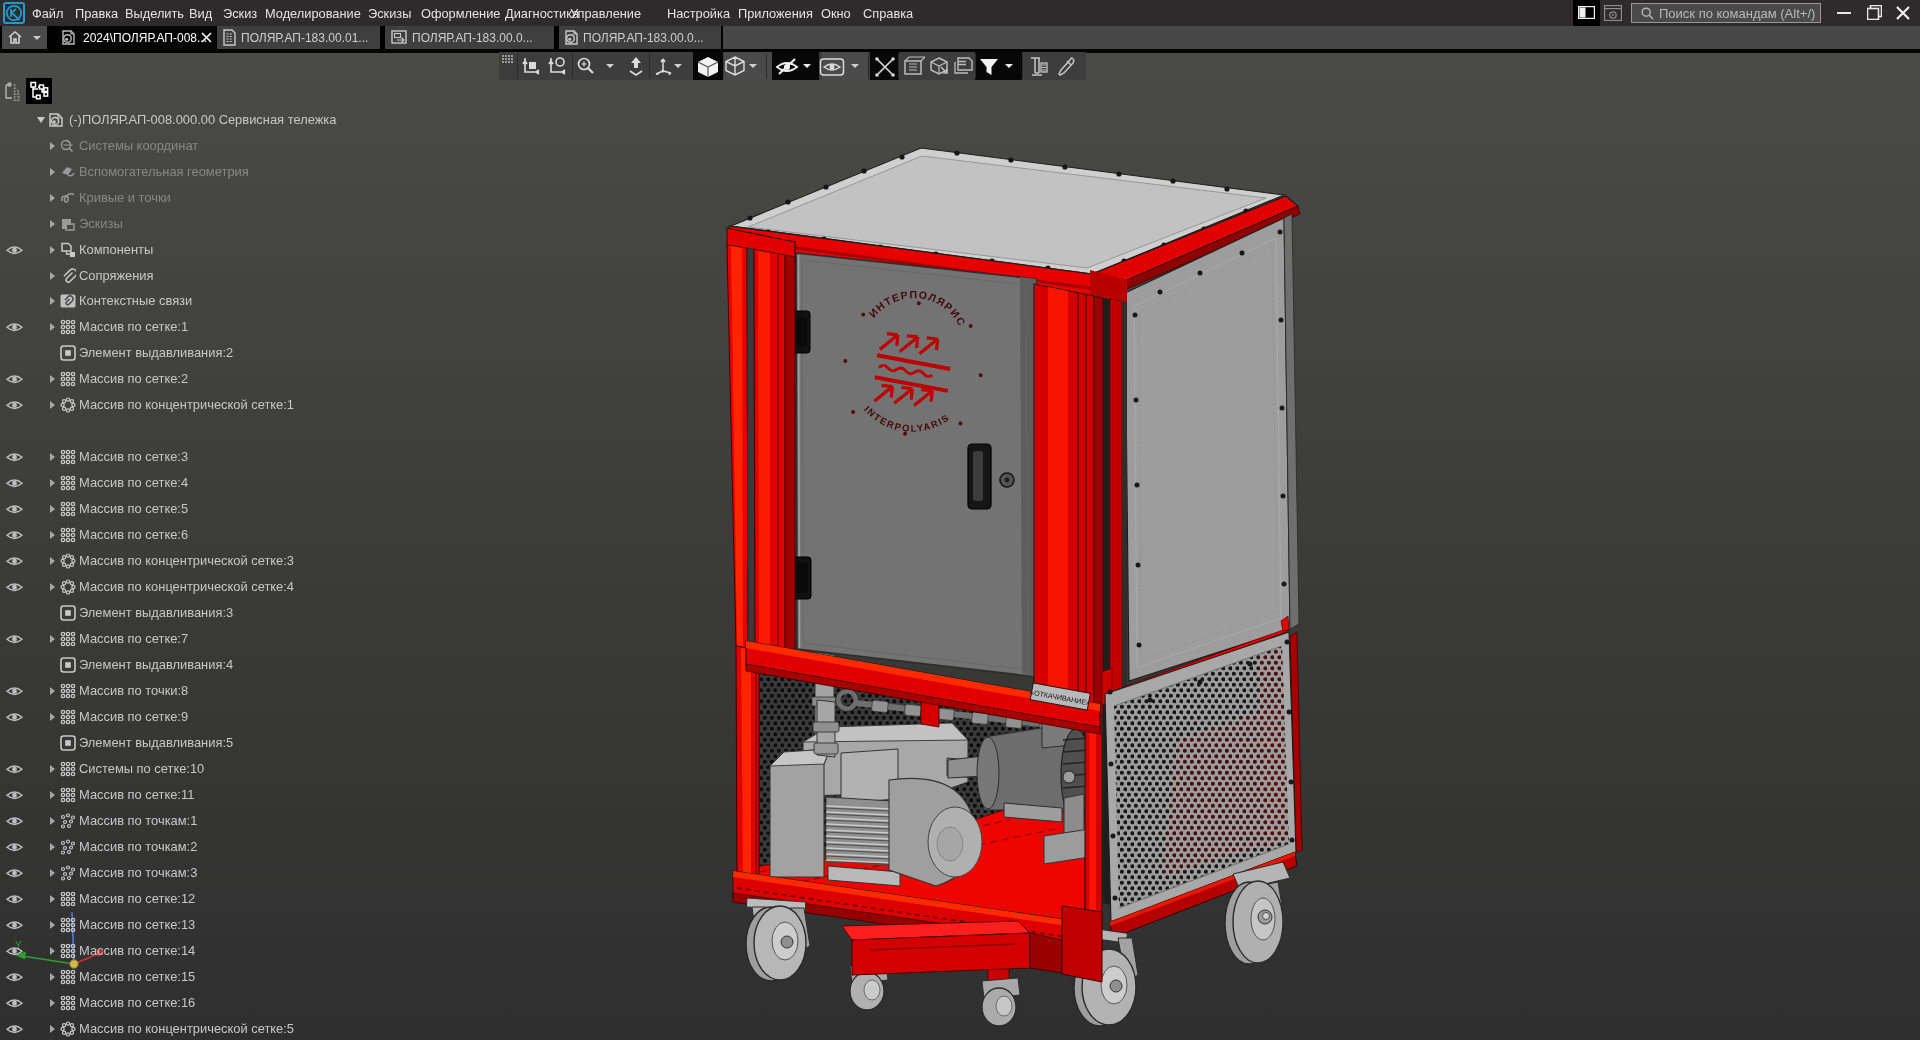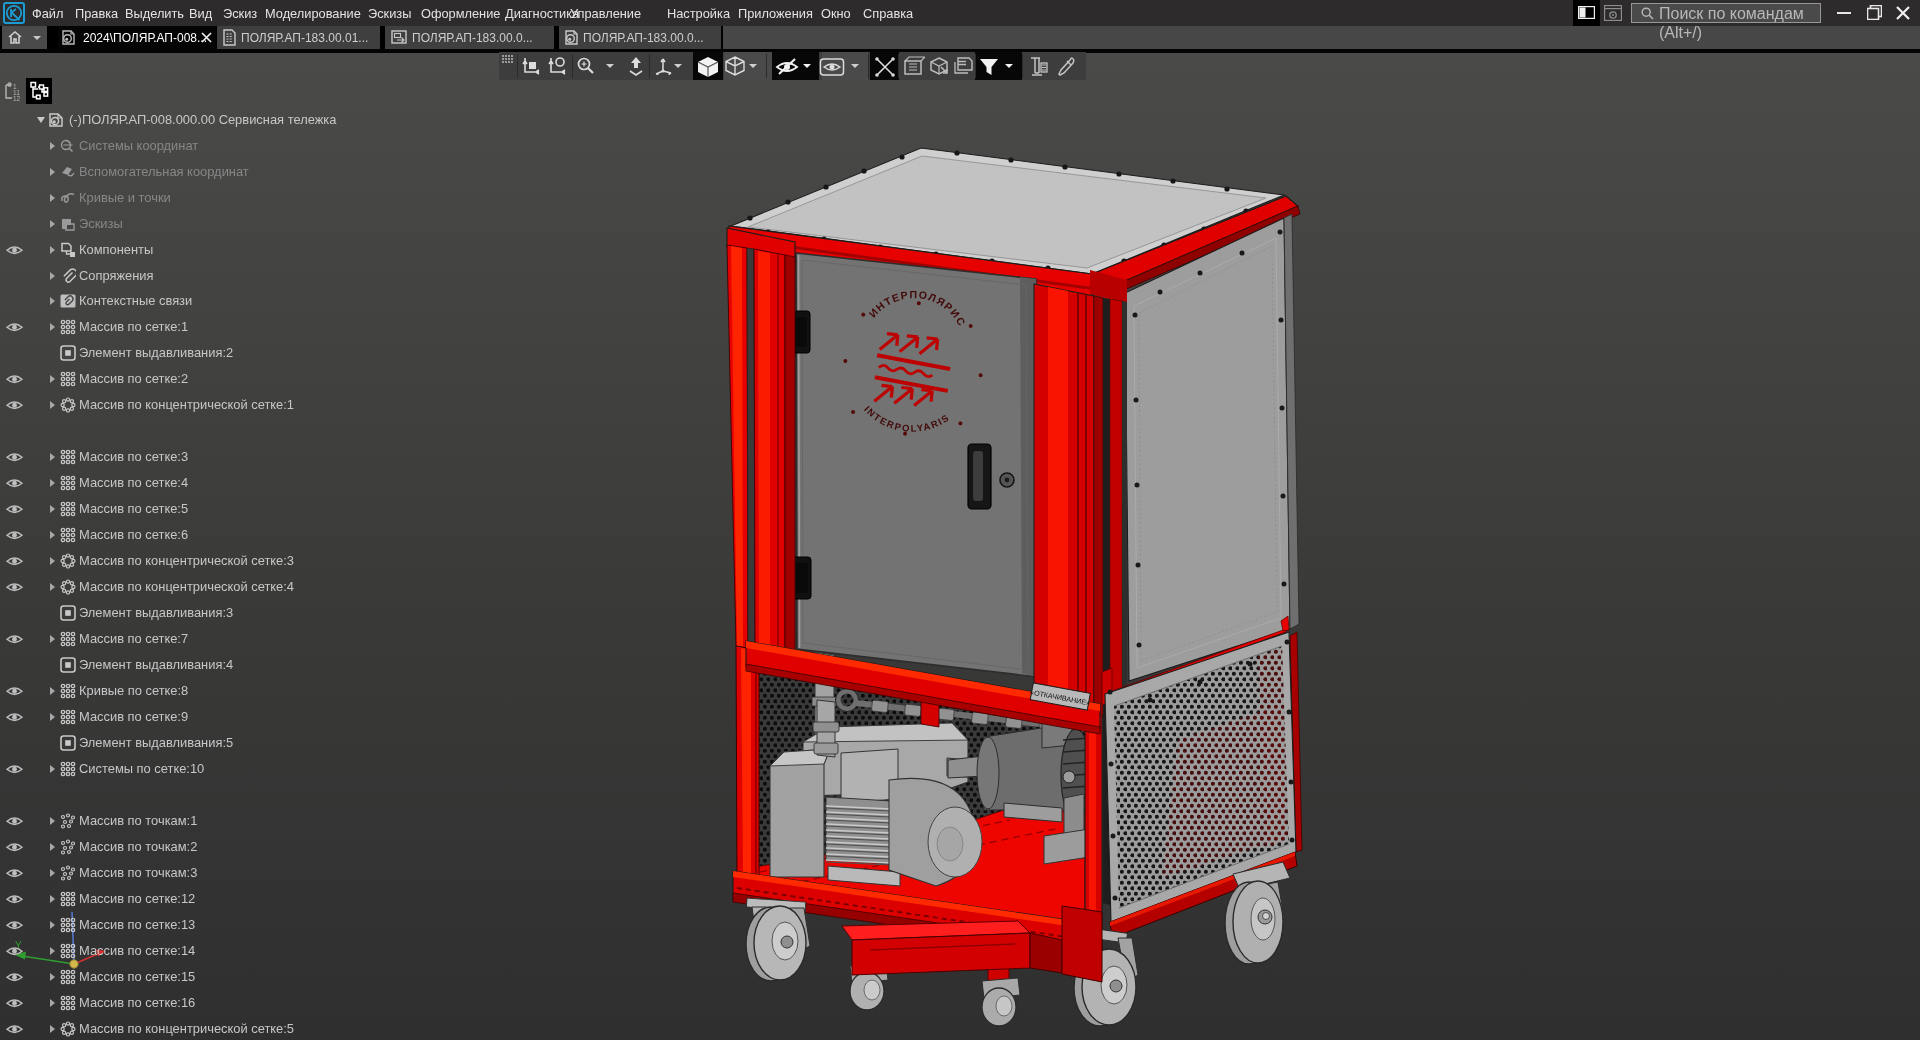--- a/index.html
+++ b/index.html
@@ -14,21 +14,21 @@
 .tab.active{background:#050505;color:#fff;}
 .tab.idle{background:#3f3f3f;text-align:center;}
 #viewport{position:absolute;left:0;top:53px;width:1920px;height:987px;
  background:linear-gradient(180deg,#4a4a49 0%,#434342 25%,#3a3a39 55%,#302f2f 100%);z-index:1;}
 #toolbar{position:absolute;left:499px;top:52px;width:587px;height:28px;background:#3d3d3d;z-index:40;}
 .tbblack{position:absolute;top:0;height:28px;background:#070707;}
 .tbsep{position:absolute;top:2px;height:24px;width:1px;background:#2b2b2b;}
 .tbi{position:absolute;top:3px;}
 #topright{position:absolute;top:0;left:0;width:1920px;height:26px;z-index:35;}
 #searchbox{position:absolute;left:1631px;top:3px;width:190px;height:20px;background:#4a4a4a;
- border:1px solid #979797;color:#b8b8b8;font-size:16px;line-height:19px;z-index:35;}
+ border:1px solid #979797;color:#b8b8b8;font-size:13px;line-height:19px;z-index:35;}
 #treepanel{position:absolute;left:0;top:53px;width:470px;height:987px;z-index:20;}
 .tr{position:absolute;left:0;height:26px;width:470px;}
 .tl{position:absolute;left:79px;top:3px;font-size:12.9px;line-height:20px;color:#c7c7c7;white-space:pre;}
 .tl.dim{color:#878787;}
 .arr{position:absolute;left:50px;top:9px;width:0;height:0;border-left:5px solid #a8a8a8;border-top:4px solid transparent;border-bottom:4px solid transparent;}
 .eyew{position:absolute;left:6px;top:8px;}
 .icw{position:absolute;left:60px;top:5px;}
 #scene{position:absolute;left:0;top:0;width:1920px;height:1040px;z-index:5;}
 </style></head>
 <body>
@@ -608,21 +608,21 @@
       <svg class="icw" width="16" height="16" style="left:60px;top:5px">
         <use href="#i-sys"></use>
       </svg>
       <div class="tl dim">Системы координат</div>
     </div>
 <div class="tr" style="top:106px">
       <div class="arr"></div>
       <svg class="icw" width="16" height="16" style="left:60px;top:5px">
         <use href="#i-aux"></use>
       </svg>
-      <div class="tl dim">Вспомогательная координат</div>
+      <div class="tl dim">Вспомогательная геометрия</div>
     </div>
 <div class="tr" style="top:132px">
       <div class="arr"></div>
       <svg class="icw" width="16" height="16" style="left:60px;top:5px">
         <use href="#i-crv"></use>
       </svg>
       <div class="tl dim">Кривые и точки</div>
     </div>
 <div class="tr" style="top:158px">
       <div class="arr"></div>
@@ -774,21 +774,21 @@
       <div class="tl">Элемент выдавливания:4</div>
     </div>
 <div class="tr" style="top:625px">
       <svg class="eyew" width="17" height="11">
         <use href="#i-eye"></use>
       </svg>
       <div class="arr"></div>
       <svg class="icw" width="16" height="16" style="left:60px;top:5px">
         <use href="#i-grid"></use>
       </svg>
-      <div class="tl">Кривые по сетке:8</div>
+      <div class="tl">Массив по точки:8</div>
     </div>
 <div class="tr" style="top:651px">
       <svg class="eyew" width="17" height="11">
         <use href="#i-eye"></use>
       </svg>
       <div class="arr"></div>
       <svg class="icw" width="16" height="16" style="left:60px;top:5px">
         <use href="#i-grid"></use>
       </svg>
       <div class="tl">Массив по сетке:9</div>
@@ -801,20 +801,30 @@
     </div>
 <div class="tr" style="top:703px">
       <svg class="eyew" width="17" height="11">
         <use href="#i-eye"></use>
       </svg>
       <div class="arr"></div>
       <svg class="icw" width="16" height="16" style="left:60px;top:5px">
         <use href="#i-grid"></use>
       </svg>
       <div class="tl">Системы по сетке:10</div>
+    </div>
+<div class="tr" style="top:729px">
+      <svg class="eyew" width="17" height="11">
+        <use href="#i-eye"></use>
+      </svg>
+      <div class="arr"></div>
+      <svg class="icw" width="16" height="16" style="left:60px;top:5px">
+        <use href="#i-grid"></use>
+      </svg>
+      <div class="tl">Массив по сетке:11</div>
     </div>
 <div class="tr" style="top:755px">
       <svg class="eyew" width="17" height="11">
         <use href="#i-eye"></use>
       </svg>
       <div class="arr"></div>
       <svg class="icw" width="16" height="16" style="left:60px;top:5px">
         <use href="#i-pts"></use>
       </svg>
       <div class="tl">Массив по точкам:1</div>

